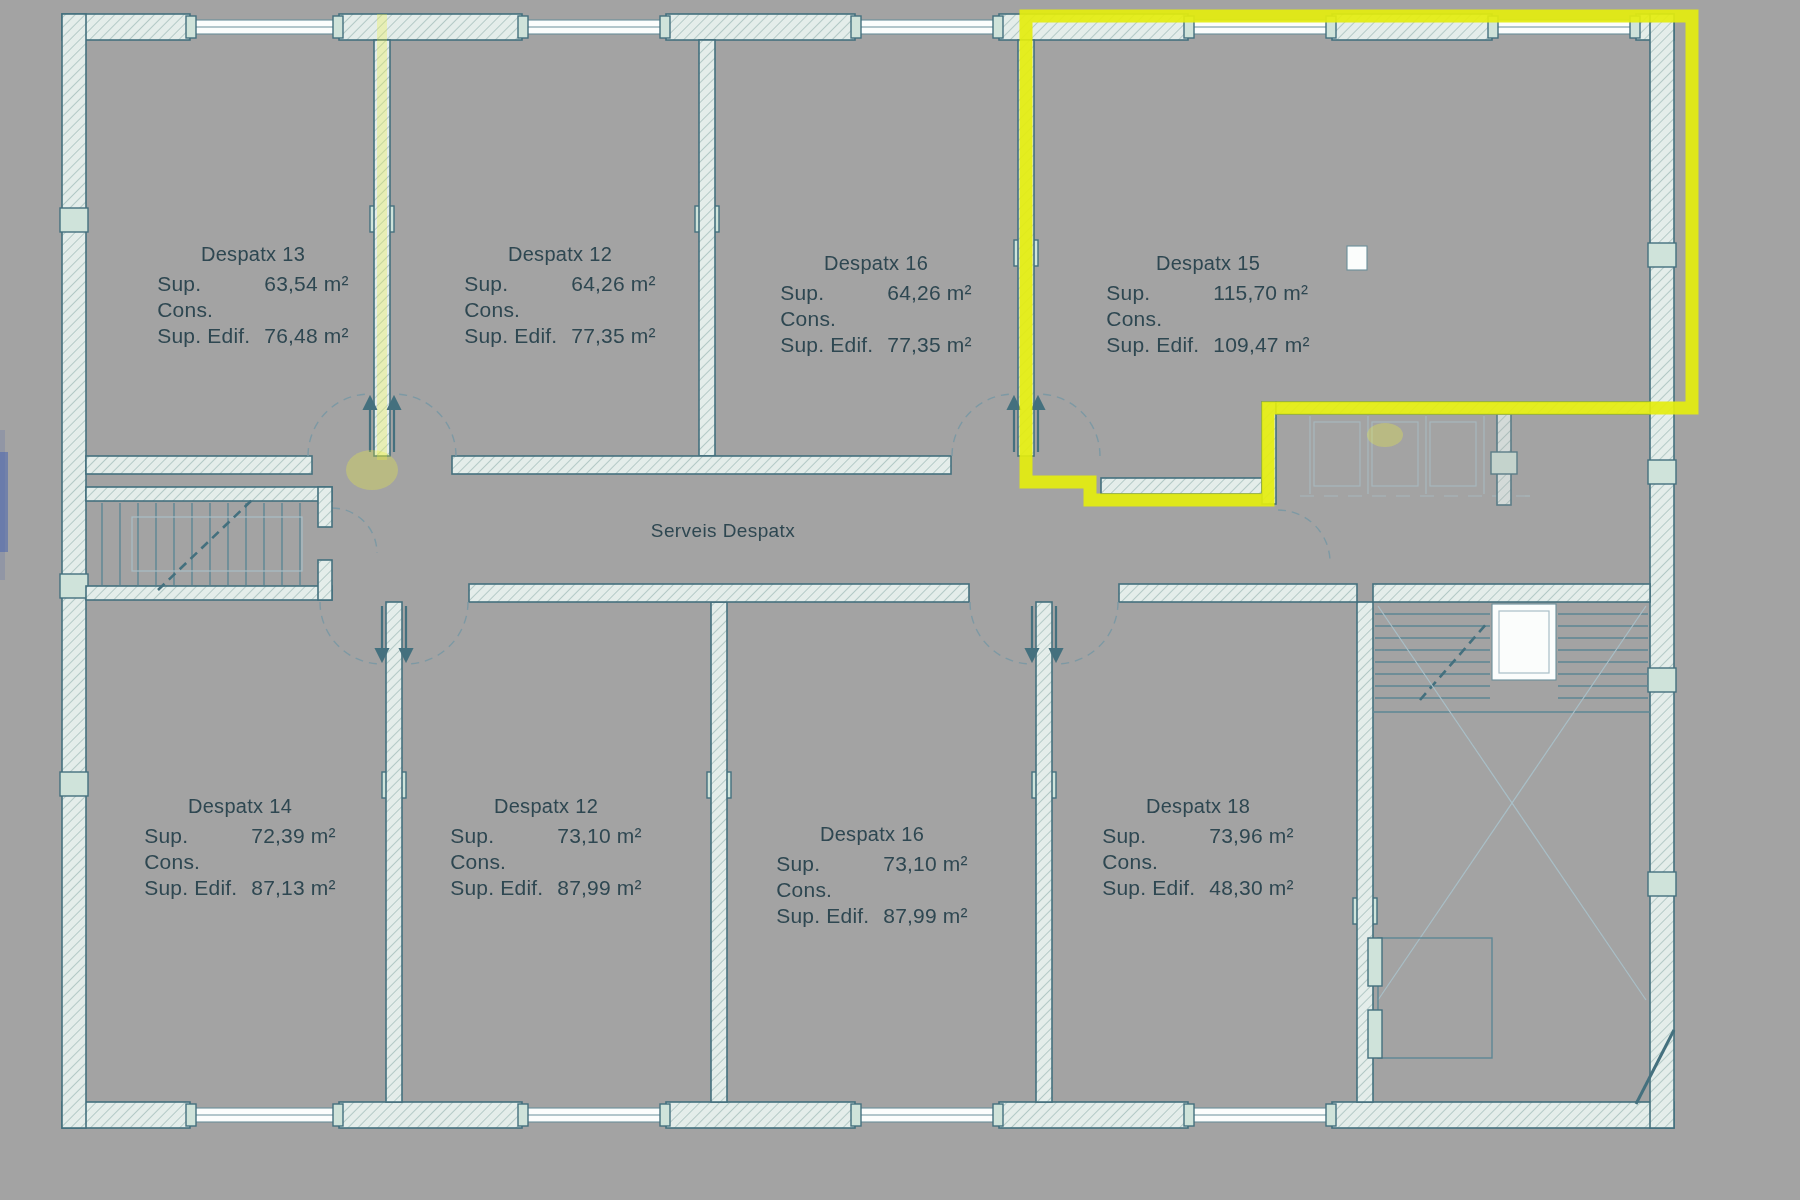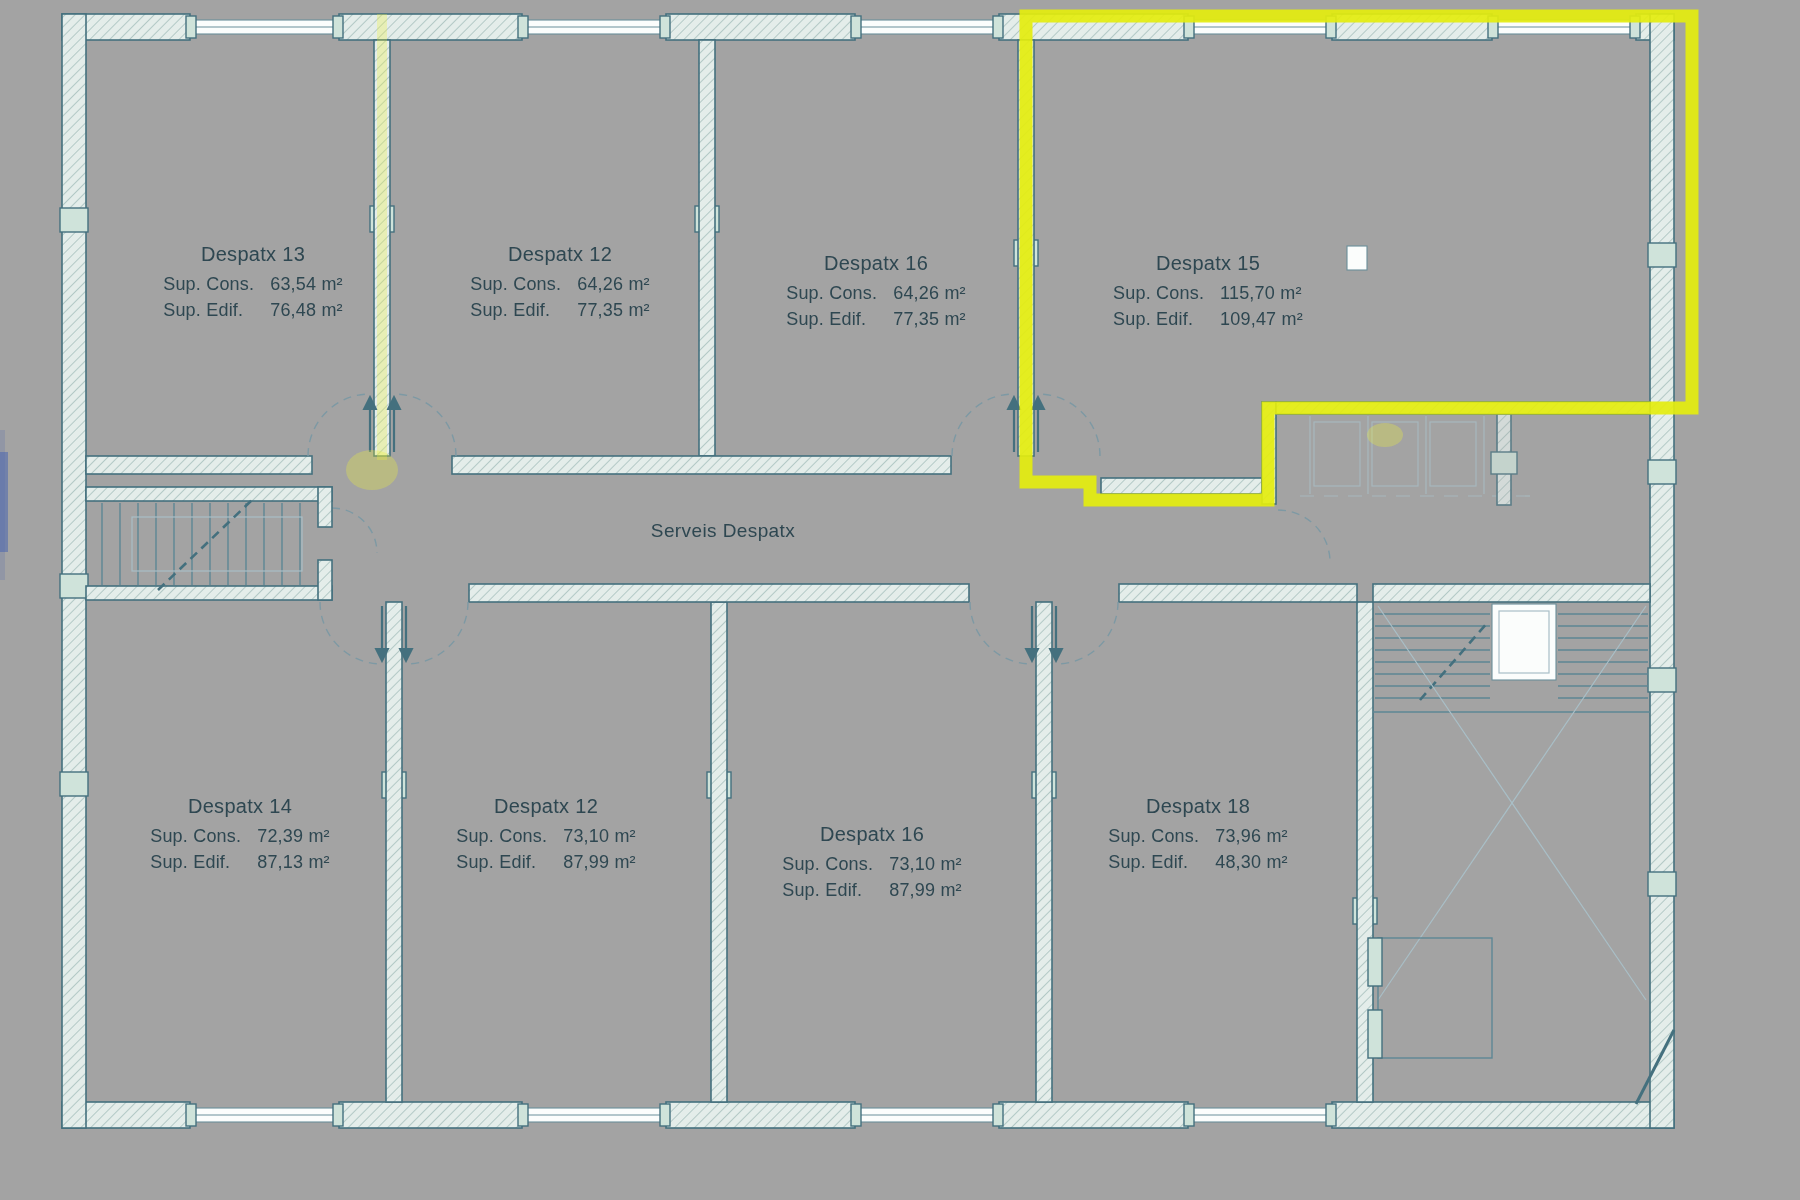--- a/index.html
+++ b/index.html
@@ -14,21 +14,21 @@
   .dashbold{stroke:#44707e;stroke-width:2.6;fill:none;stroke-dasharray:9 6;}
   .post{fill:#cfe3da;stroke:#44707e;stroke-width:1.4;}
   .win{fill:#fbfdfc;stroke:#6a8f9a;stroke-width:1.1;}
   .winline{stroke:#6a8f9a;stroke-width:1.1;}
   .leaf{stroke:#44707e;stroke-width:2.2;fill:none;}
   .hl{fill:none;stroke-width:13;stroke-opacity:0.92;}
   .hlresidue{fill:#eef23a;opacity:0.3;}
   
   .room-label{position:absolute;transform:translateX(-50%);color:#2e4751;width:max-content;}
   .room-title{font-size:20px;text-align:center;margin-bottom:5px;letter-spacing:.3px;}
-  .room-line{display:grid;grid-template-columns:99px auto;column-gap:8px;font-size:18px;
+  .room-line{display:grid;grid-template-columns:99px auto;column-gap:8px;font-size:21px;
              line-height:26px;text-align:left;letter-spacing:.2px;}
   .corridor-label{position:absolute;left:723px;top:520px;transform:translateX(-50%);
                   color:#2e4751;font-size:19px;letter-spacing:.4px;}
 </style>
 </head>
 <body>
 
 <div class="page">
 
 <svg width="1800" height="1200" viewBox="0 0 1800 1200">

